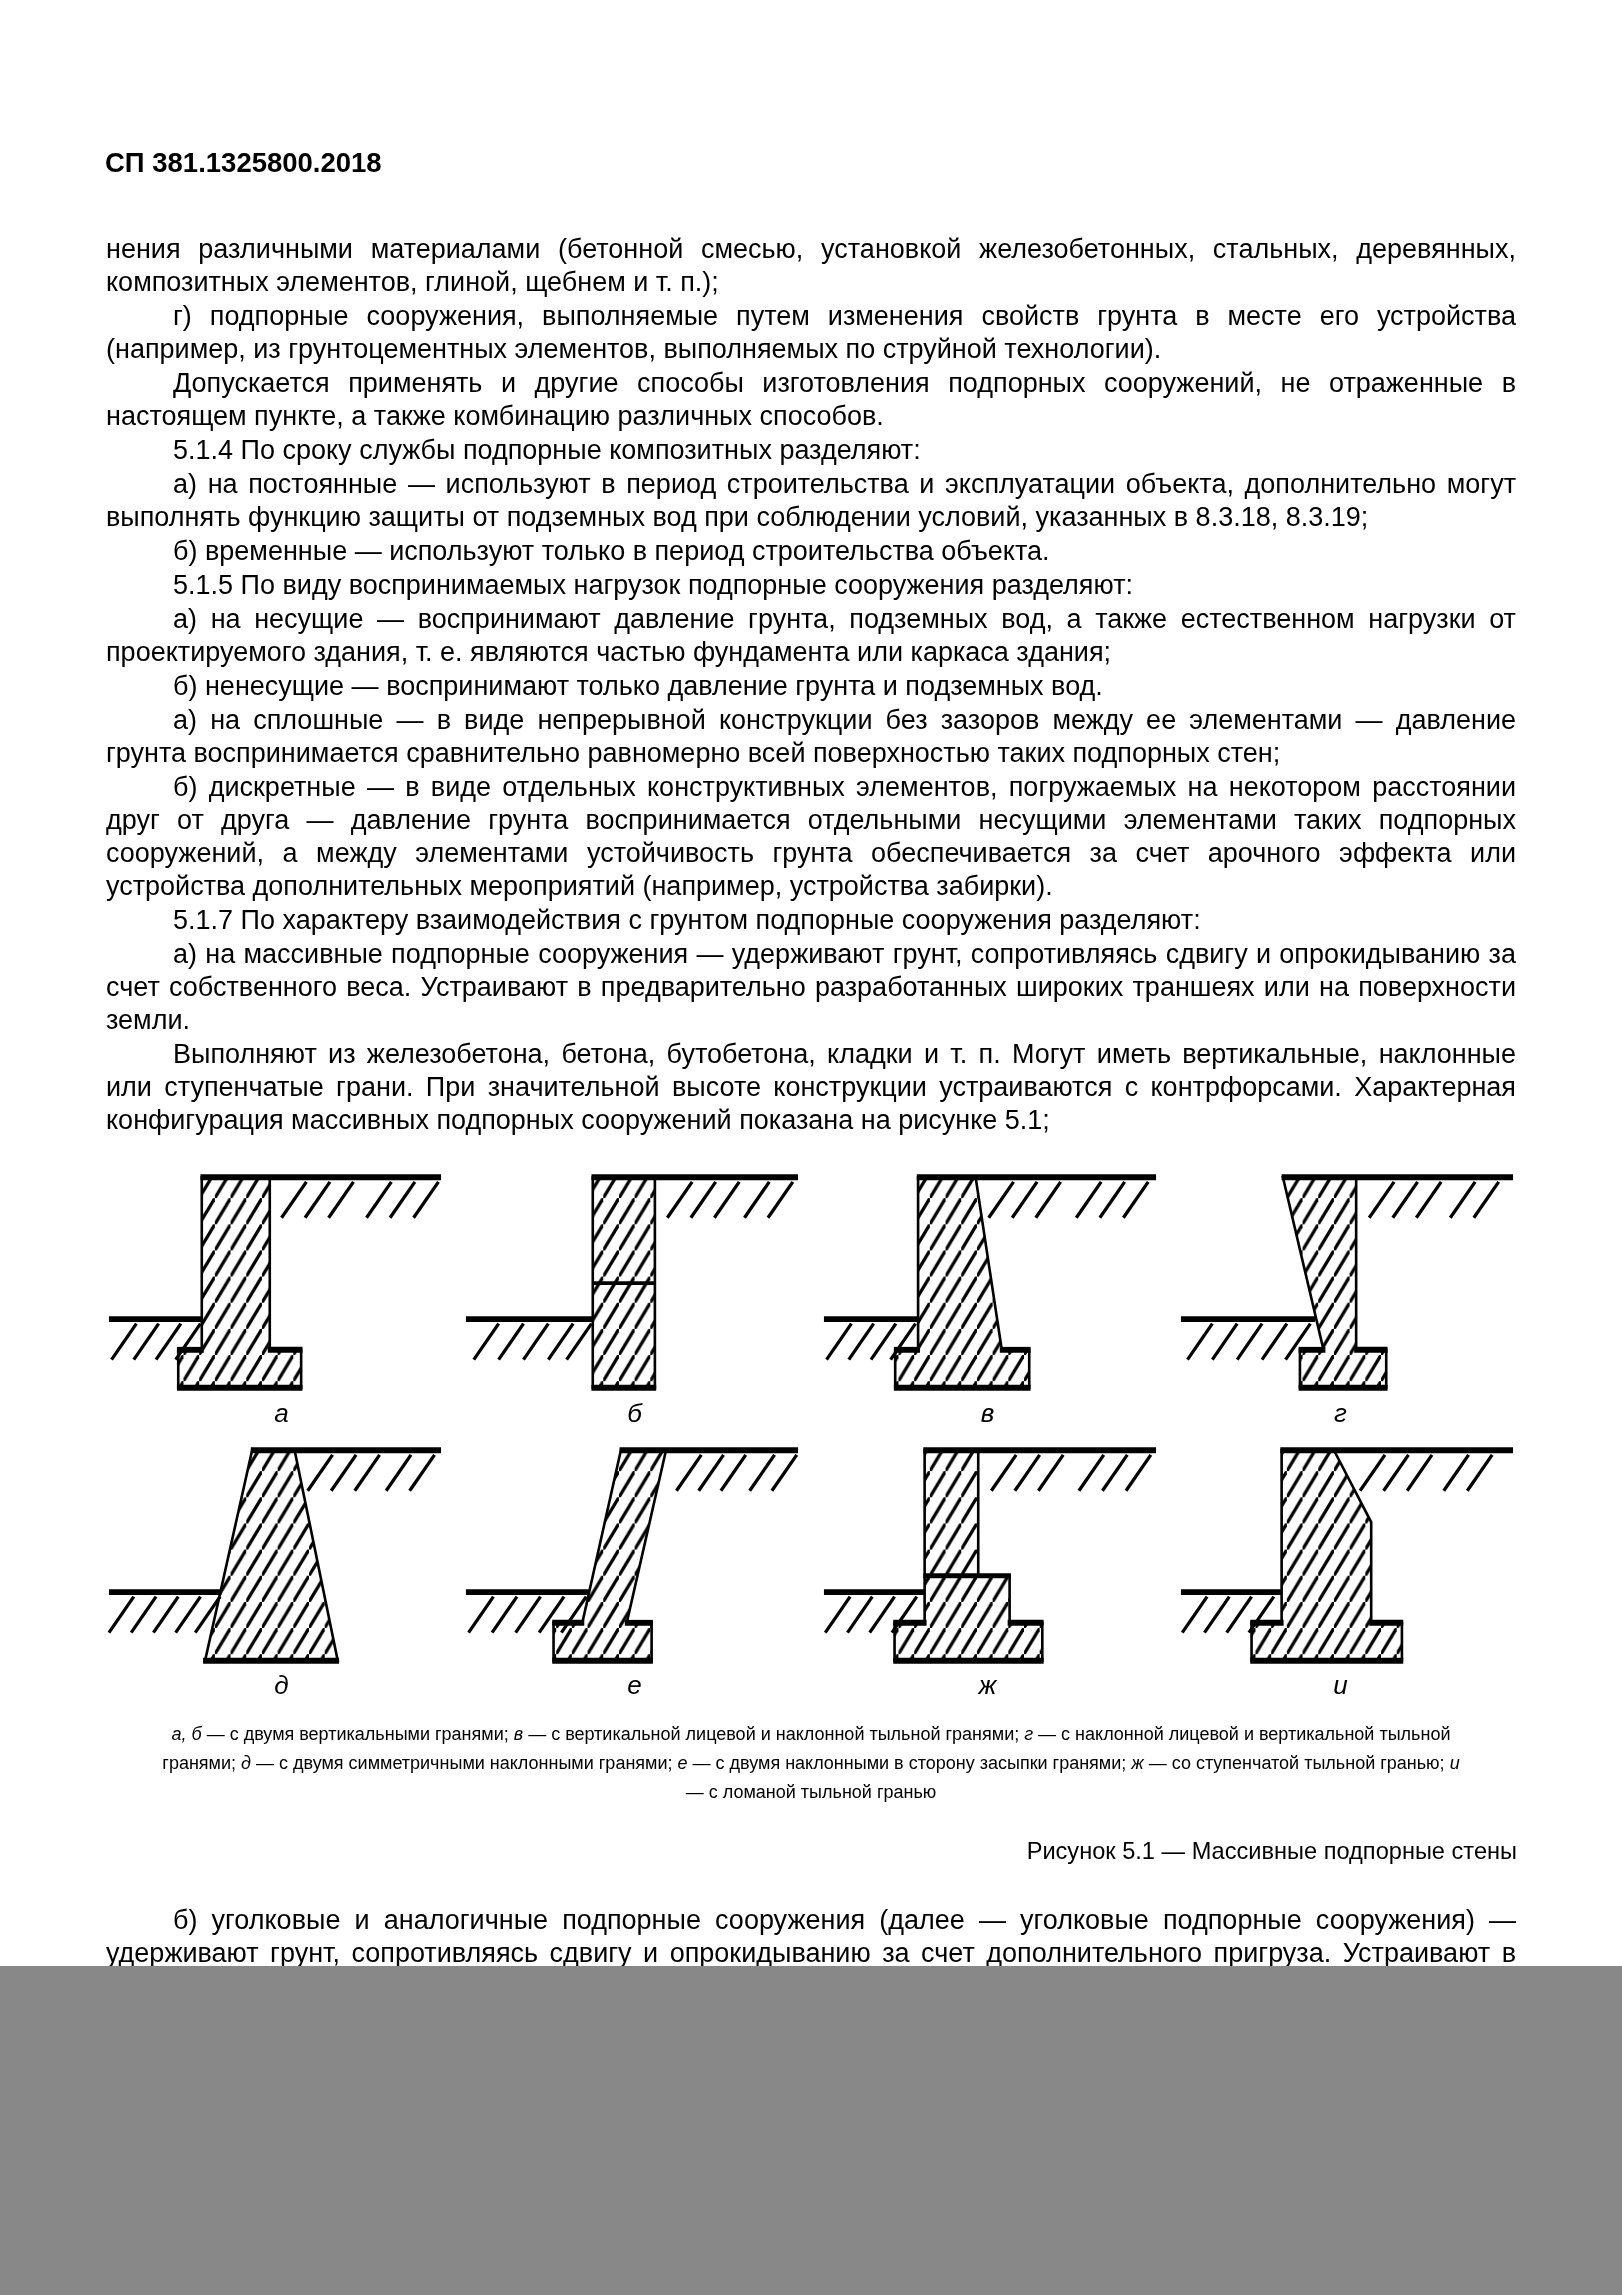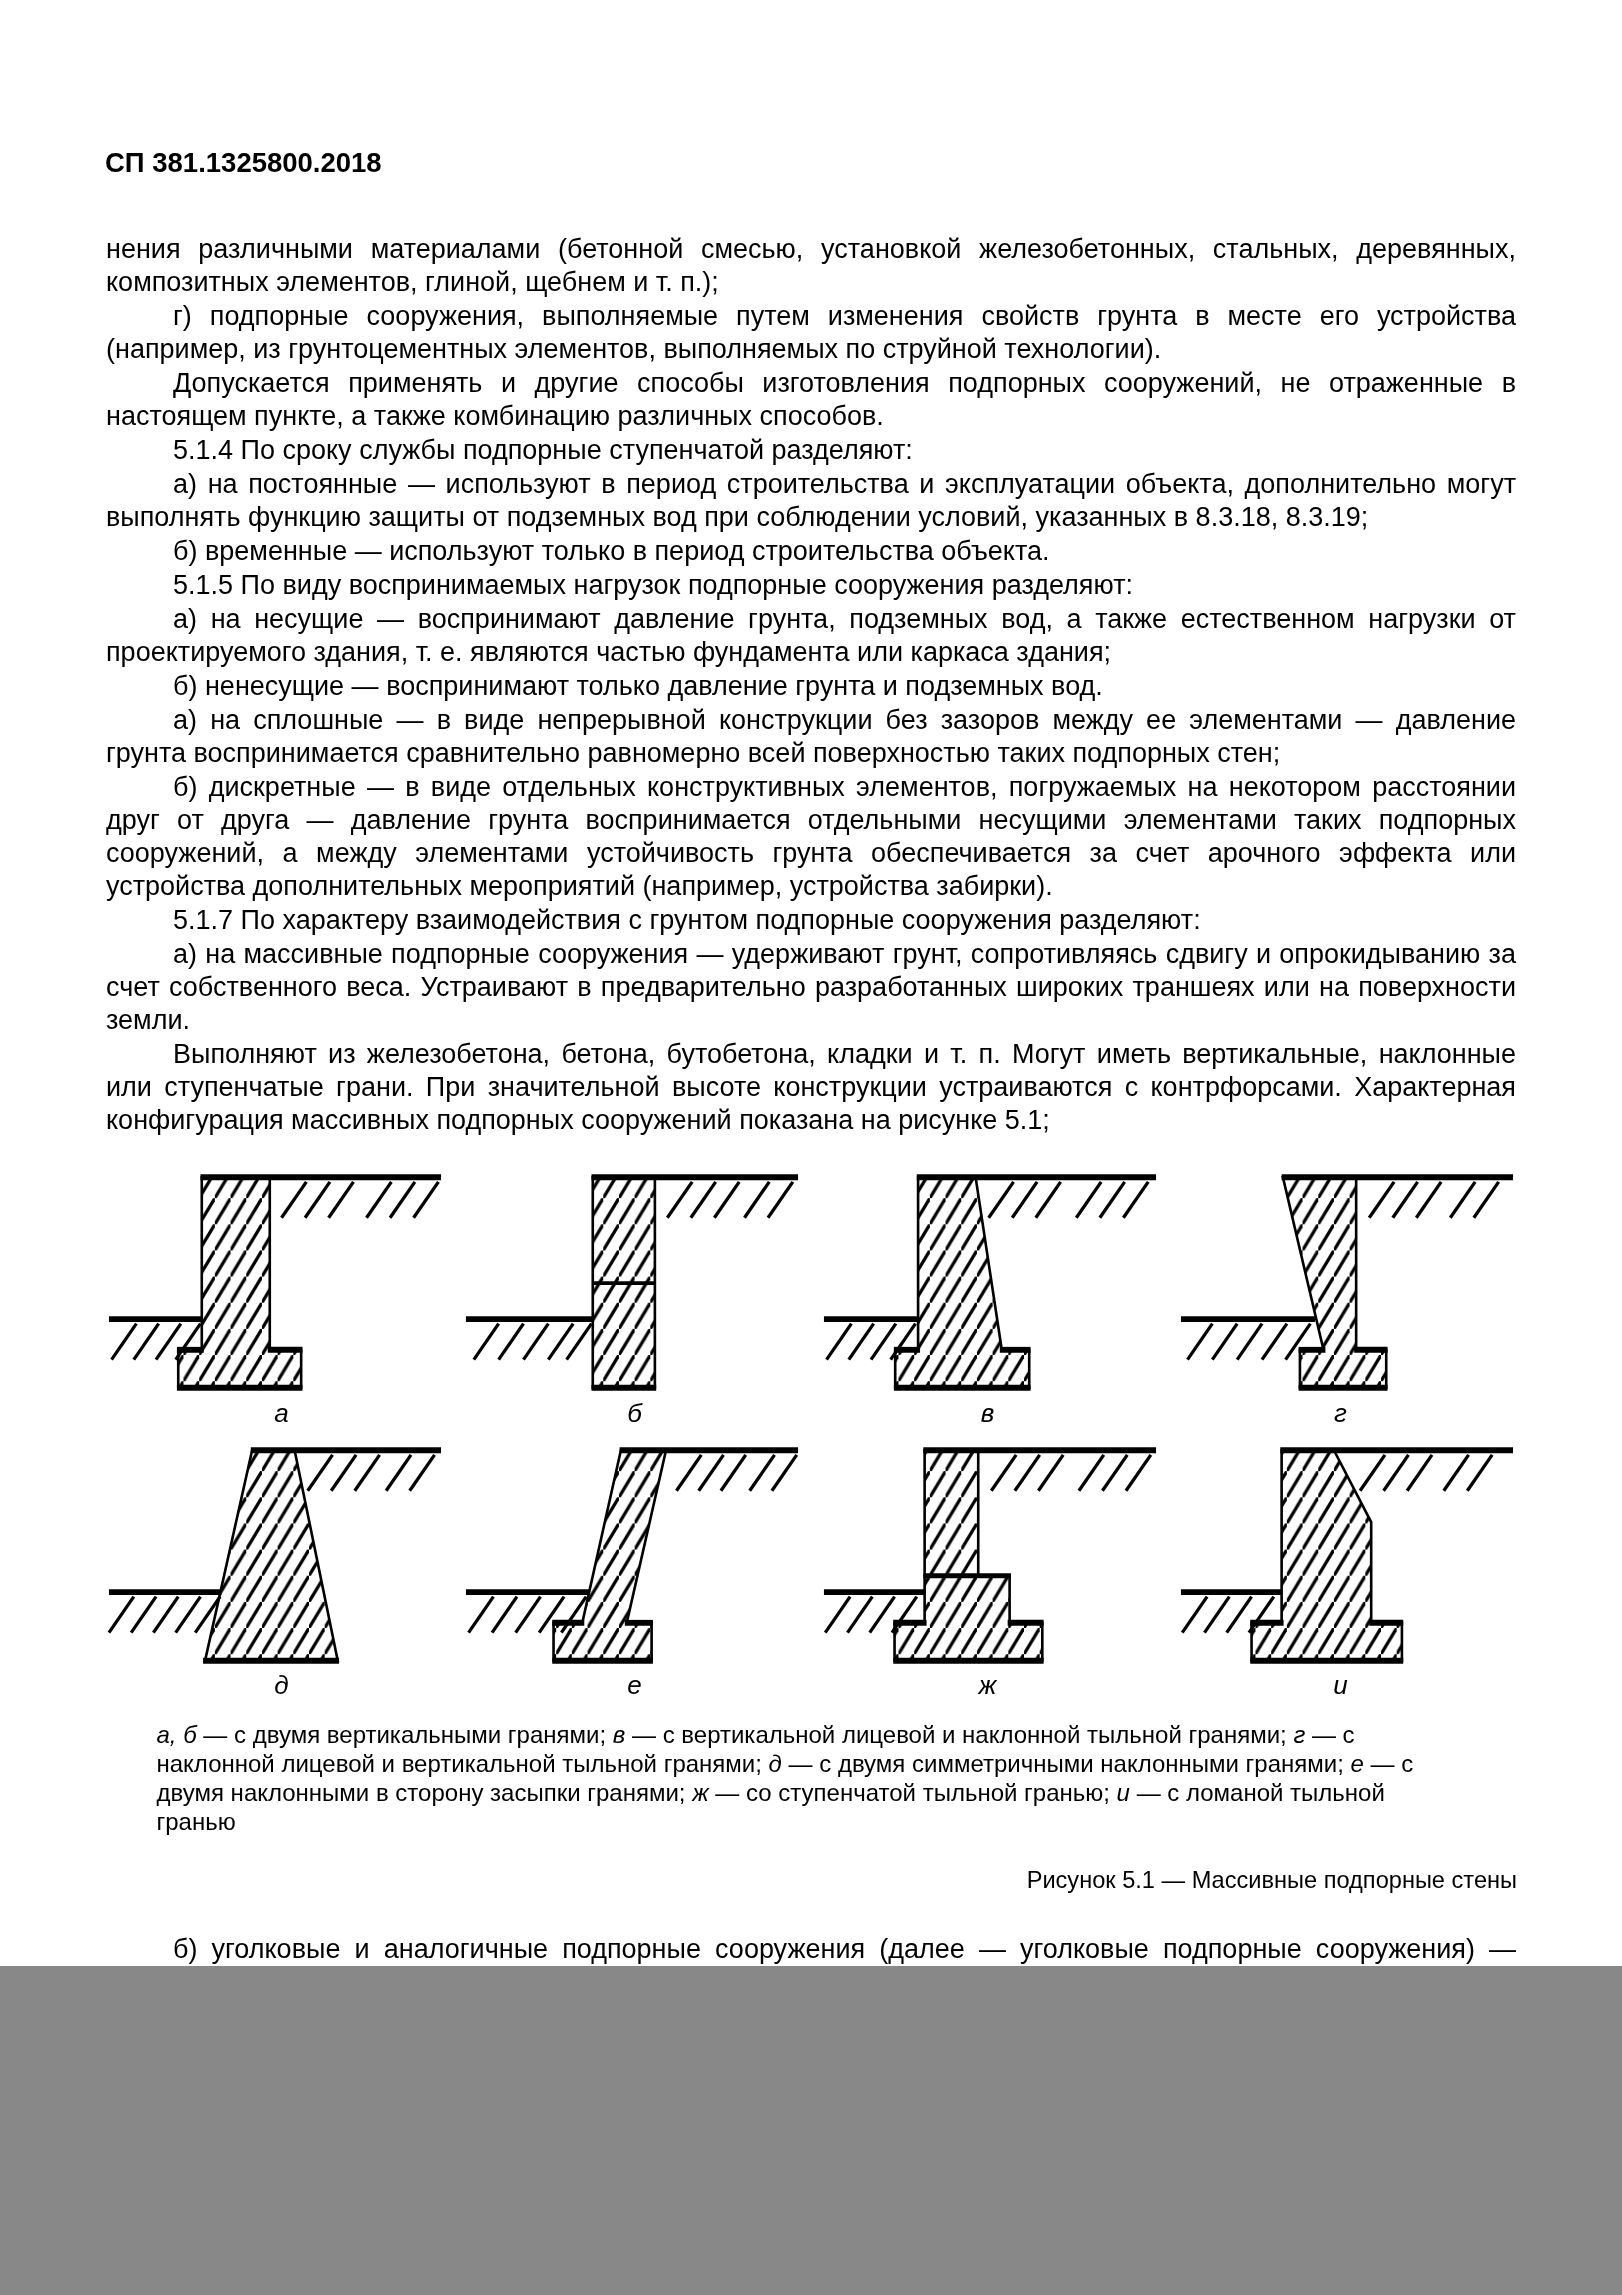--- a/index.html
+++ b/index.html
@@ -21,40 +21,40 @@
     text-align:justify;
   }
   .ind{text-indent:67px;}
   .figure{margin-top:35px;}
   .fig-row{display:flex;justify-content:space-between;}
   .diag{display:block;}
   .fig-labels{display:flex;margin:6.5px 0 17px 0;}
   .fig-label{flex:1;text-align:center;font-size:26px;font-style:italic;line-height:30px;}
   .fig-caption{
     margin:19.6px auto 0 auto;max-width:1309px;
-    text-align:left;font-size:24px;line-height:29px;
+    text-align:center;font-size:18px;line-height:29px;
   }
   .fig-title{
     margin-top:30px;text-align:right;font-size:23.6px;line-height:29px;
   }
   .after-figure{margin-top:38px;}
   .page-number{margin-top:23.6px;font-size:27px;line-height:33px;}
 </style>
 </head>
 <body>
 
 <div class="page">
 
   <div class="doc-header">СП 381.1325800.2018</div>
 
   <div class="bodytext">
     <p>нения различными материалами (бетонной смесью, установкой железобетонных, стальных, деревянных, композитных элементов, глиной, щебнем и т. п.);</p>
     <p class="ind">г) подпорные сооружения, выполняемые путем изменения свойств грунта в месте его устройства (например, из грунтоцементных элементов, выполняемых по струйной технологии).</p>
     <p class="ind">Допускается применять и другие способы изготовления подпорных сооружений, не отраженные в настоящем пункте, а также комбинацию различных способов.</p>
-    <p class="ind">5.1.4 По сроку службы подпорные ступенчатой разделяют:</p>
+    <p class="ind">5.1.4 По сроку службы подпорные композитных разделяют:</p>
     <p class="ind">а) на постоянные — используют в период строительства и эксплуатации объекта, дополнительно могут выполнять функцию защиты от подземных вод при соблюдении условий, указанных в 8.3.18, 8.3.19;</p>
     <p class="ind">б) временные — используют только в период строительства объекта.</p>
     <p class="ind">5.1.5 По виду воспринимаемых нагрузок подпорные сооружения разделяют:</p>
     <p class="ind">а) на несущие — воспринимают давление грунта, подземных вод, а также естественном нагрузки от проектируемого здания, т. е. являются частью фундамента или каркаса здания;</p>
     <p class="ind">б) ненесущие — воспринимают только давление грунта и подземных вод.</p>
     <p class="ind">а) на сплошные — в виде непрерывной конструкции без зазоров между ее элементами — давление грунта воспринимается сравнительно равномерно всей поверхностью таких подпорных стен;</p>
     <p class="ind">б) дискретные — в виде отдельных конструктивных элементов, погружаемых на некотором расстоянии друг от друга — давление грунта воспринимается отдельными несущими элементами таких подпорных сооружений, а между элементами устойчивость грунта обеспечивается за счет арочного эффекта или устройства дополнительных мероприятий (например, устройства забирки).</p>
     <p class="ind">5.1.7 По характеру взаимодействия с грунтом подпорные сооружения разделяют:</p>
     <p class="ind">а) на массивные подпорные сооружения — удерживают грунт, сопротивляясь сдвигу и опрокидыванию за счет собственного веса. Устраивают в предварительно разработанных широких траншеях или на поверхности земли.</p>
     <p class="ind">Выполняют из железобетона, бетона, бутобетона, кладки и т. п. Могут иметь вертикальные, наклонные или ступенчатые грани. При значительной высоте конструкции устраиваются с контрфорсами. Характерная конфигурация массивных подпорных сооружений показана на рисунке 5.1;</p>

